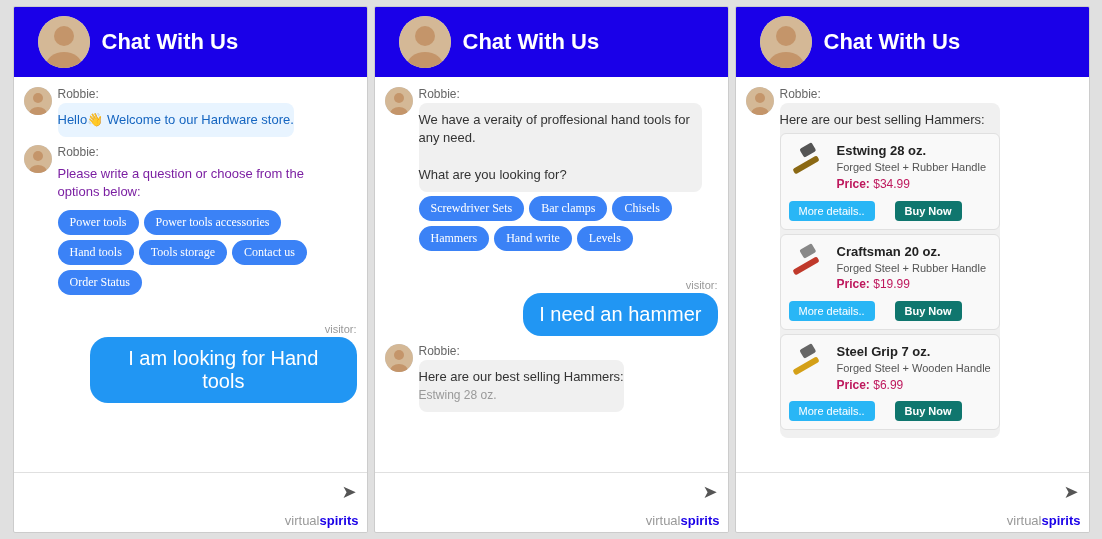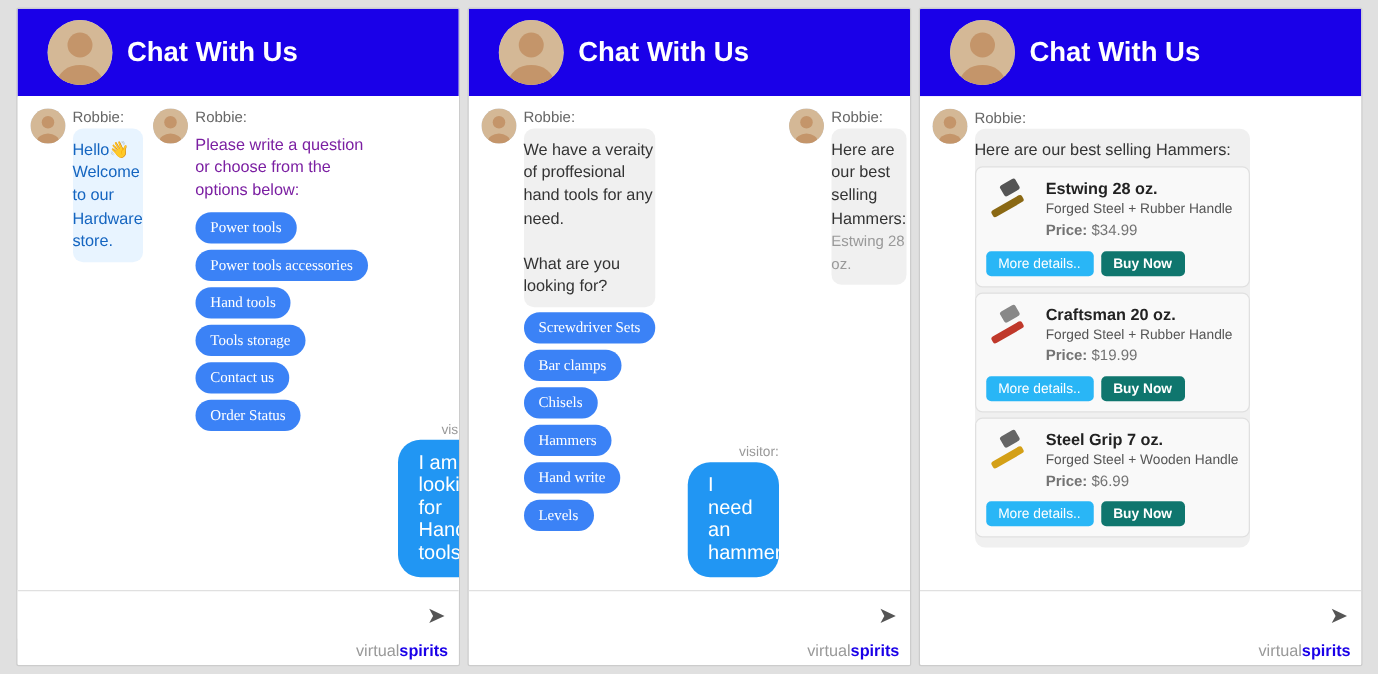--- a/index.html
+++ b/index.html
@@ -52,21 +52,21 @@
     .chat-header-title {
       font-size: 22px;
       font-weight: bold;
     }
     .chat-body {
       flex: 1;
       overflow-y: auto;
       padding: 10px;
       background: #fff;
       display: flex;
-      flex-direction: row;
+      flex-direction: column;
       gap: 8px;
     }
     .chat-footer {
       border-top: 1px solid #e0e0e0;
       padding: 8px 10px;
       display: flex;
       align-items: center;
       background: #fff;
     }
     .chat-footer input {
@@ -145,24 +145,24 @@
       color: #999;
       margin-bottom: 2px;
       align-self: flex-end;
       margin-top: 20px;
     }
     .visitor-bubble {
       background: #2196f3;
       color: #fff;
       border-radius: 18px;
       padding: 10px 16px;
-      font-size: 16px;
+      font-size: 20px;
       font-weight: 500;
       max-width: 80%;
-      text-align: left;
+      text-align: center;
     }
 
     
     .option-buttons {
       display: flex;
       flex-wrap: wrap;
       gap: 5px;
       margin-top: 4px;
     }
     .option-btn {
@@ -205,26 +205,26 @@
       font-weight: bold;
       font-size: 13px;
       color: #222;
     }
     .product-desc {
       font-size: 11px;
       color: #555;
     }
     .product-price {
       font-size: 12px;
-      color: #737373;
+      color: #be185d;
       font-weight: 500;
     }
     .product-actions {
       display: flex;
-      gap: 6px;
+      gap: 20px;
       margin-top: 4px;
     }
     .btn-details {
       background: #29b6f6;
       color: #fff;
       border: none;
       border-radius: 4px;
       padding: 4px 10px;
       font-size: 11px;
       cursor: pointer;

